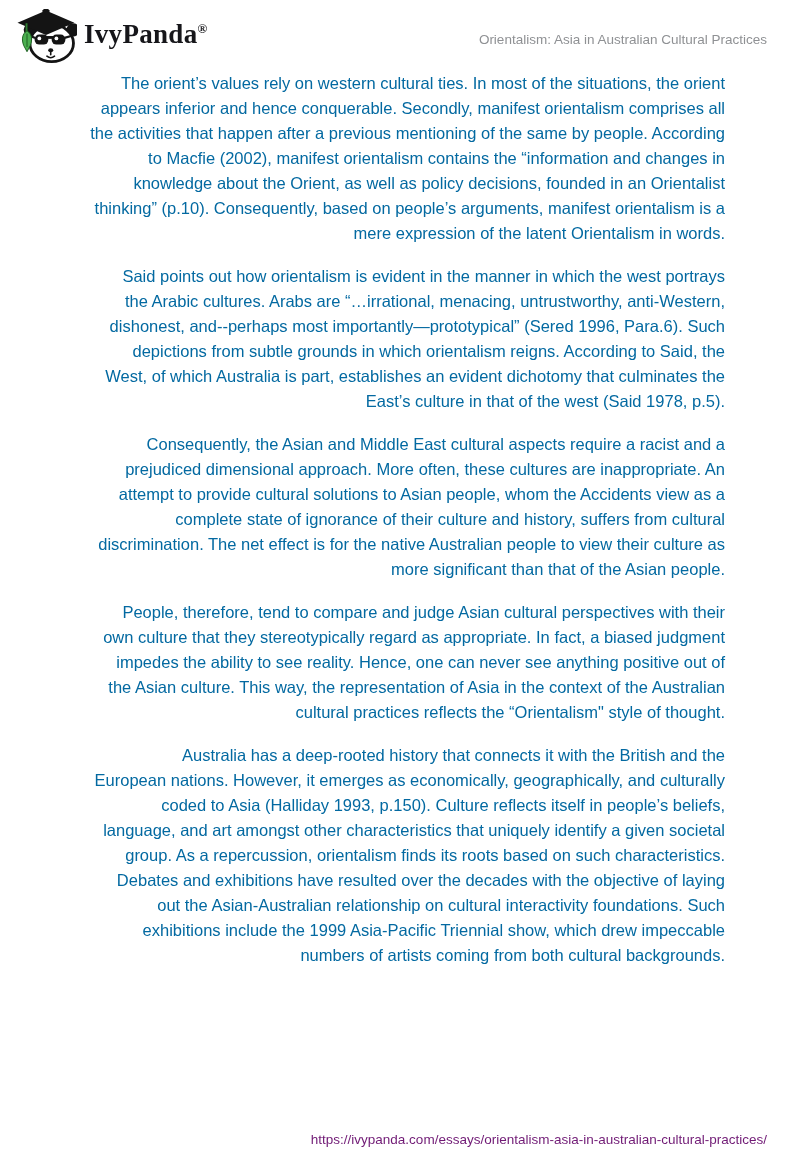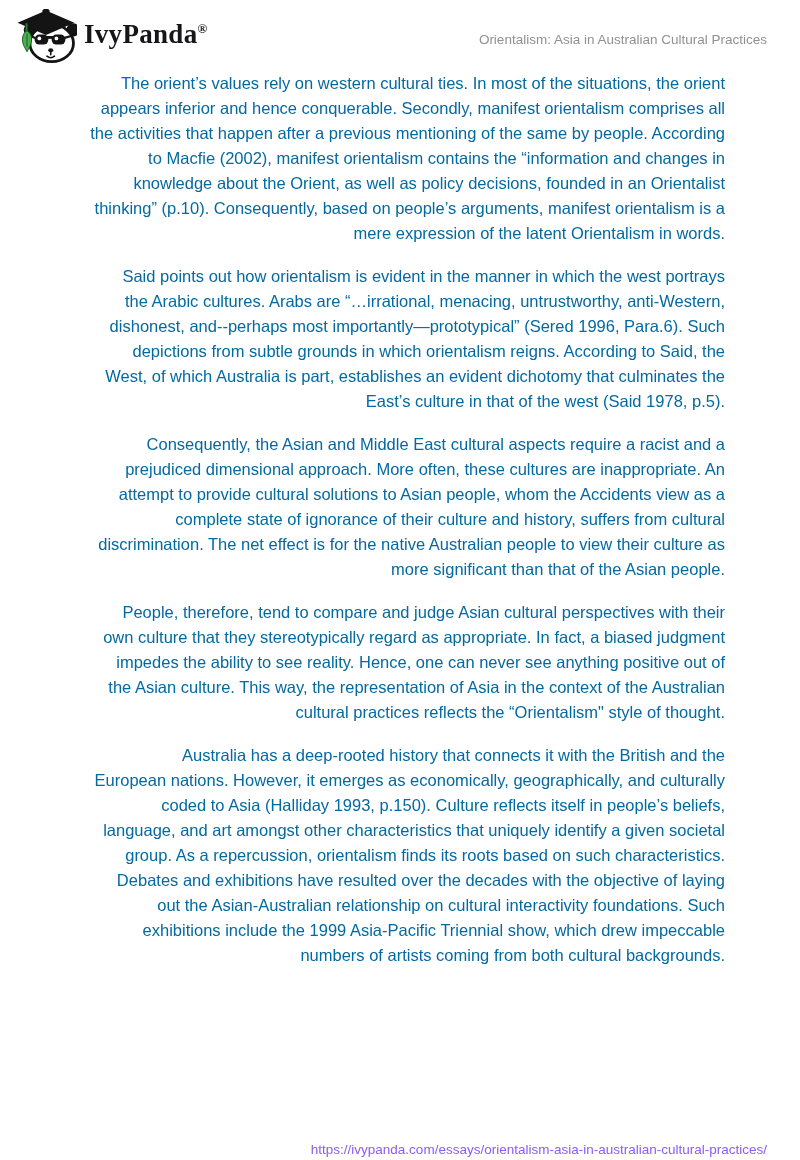--- a/index.html
+++ b/index.html
@@ -69,23 +69,23 @@
     font-weight: 700;
     color: #202022;
     margin: 20px 0 26px 0;
     letter-spacing: -0.2px;
   }
 
   
   .page-footer {
     position: absolute;
     right: 33px;
-    bottom: 3px;
+    bottom: 13px;
     font-size: 13.5px;
-    color: #8b5cf6;
+    color: #701a75;
     text-decoration: none;
   }
 </style>
 </head>
 <body>
 
 <header class="page-header">
   <div class="brand-wrap">
     <svg class="brand-logo" viewBox="0 0 66 58" width="63" height="55" aria-hidden="true">
 

